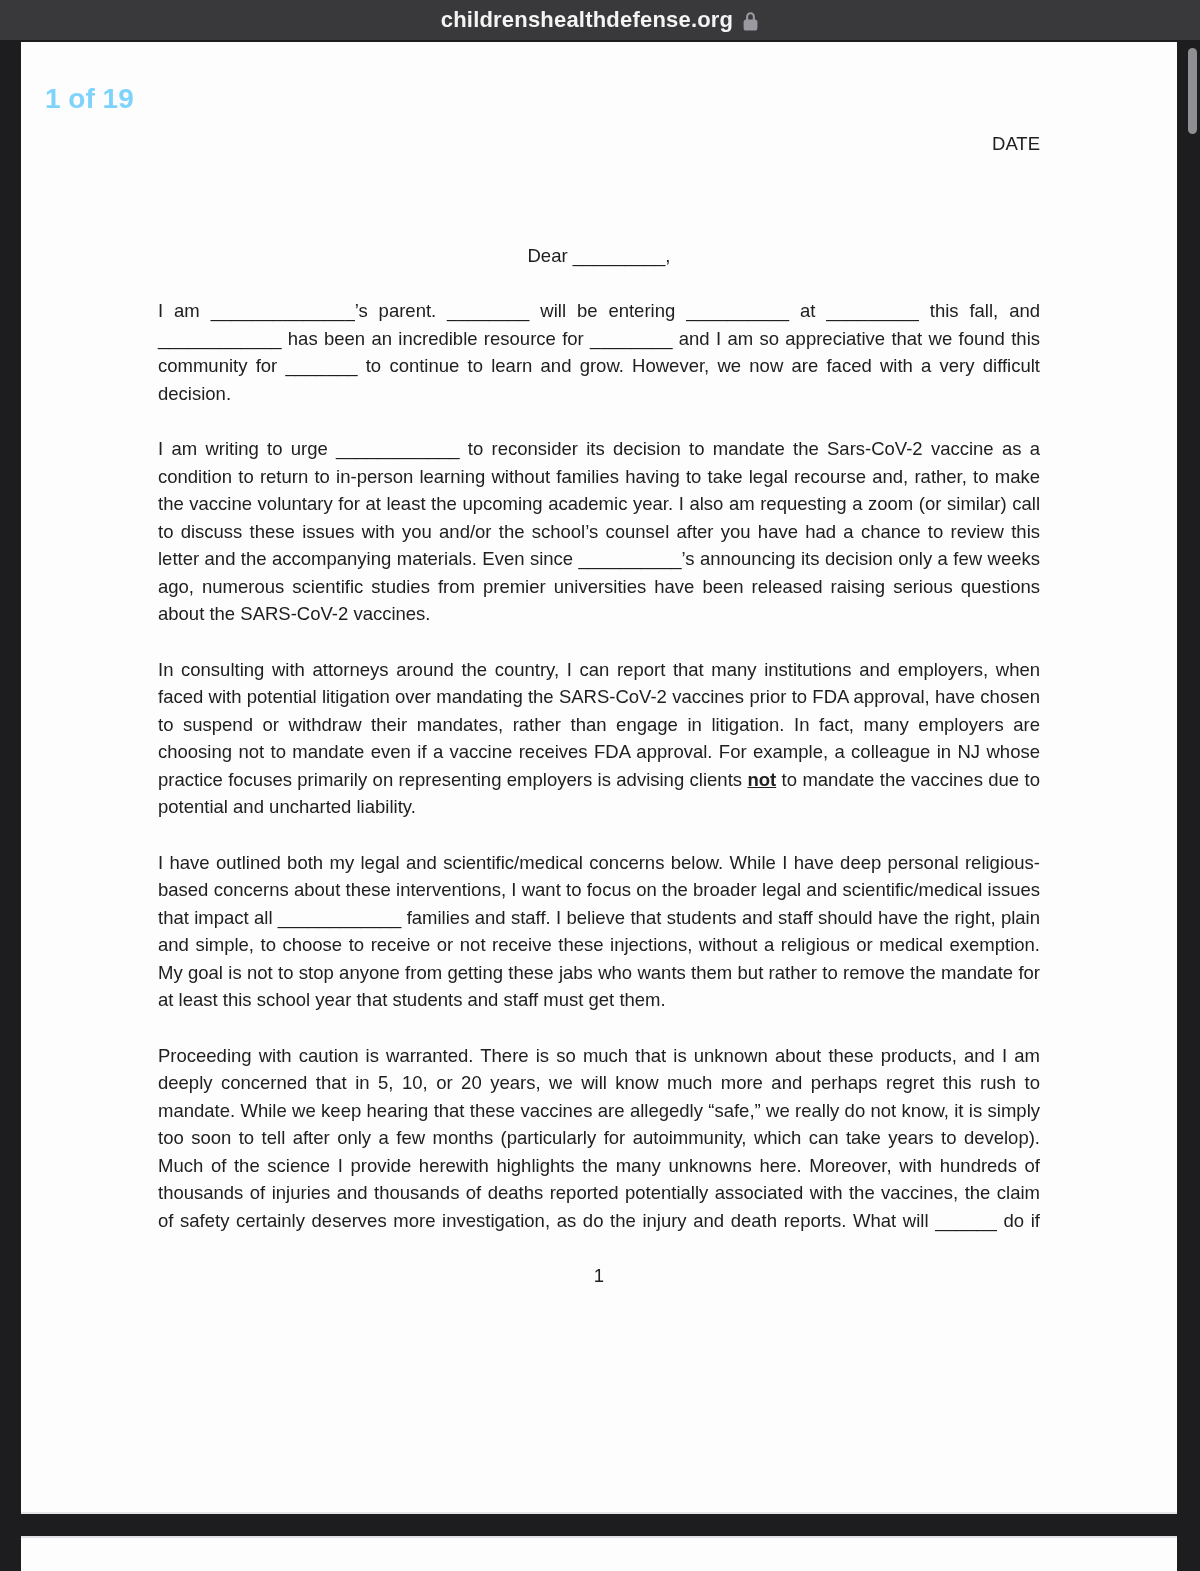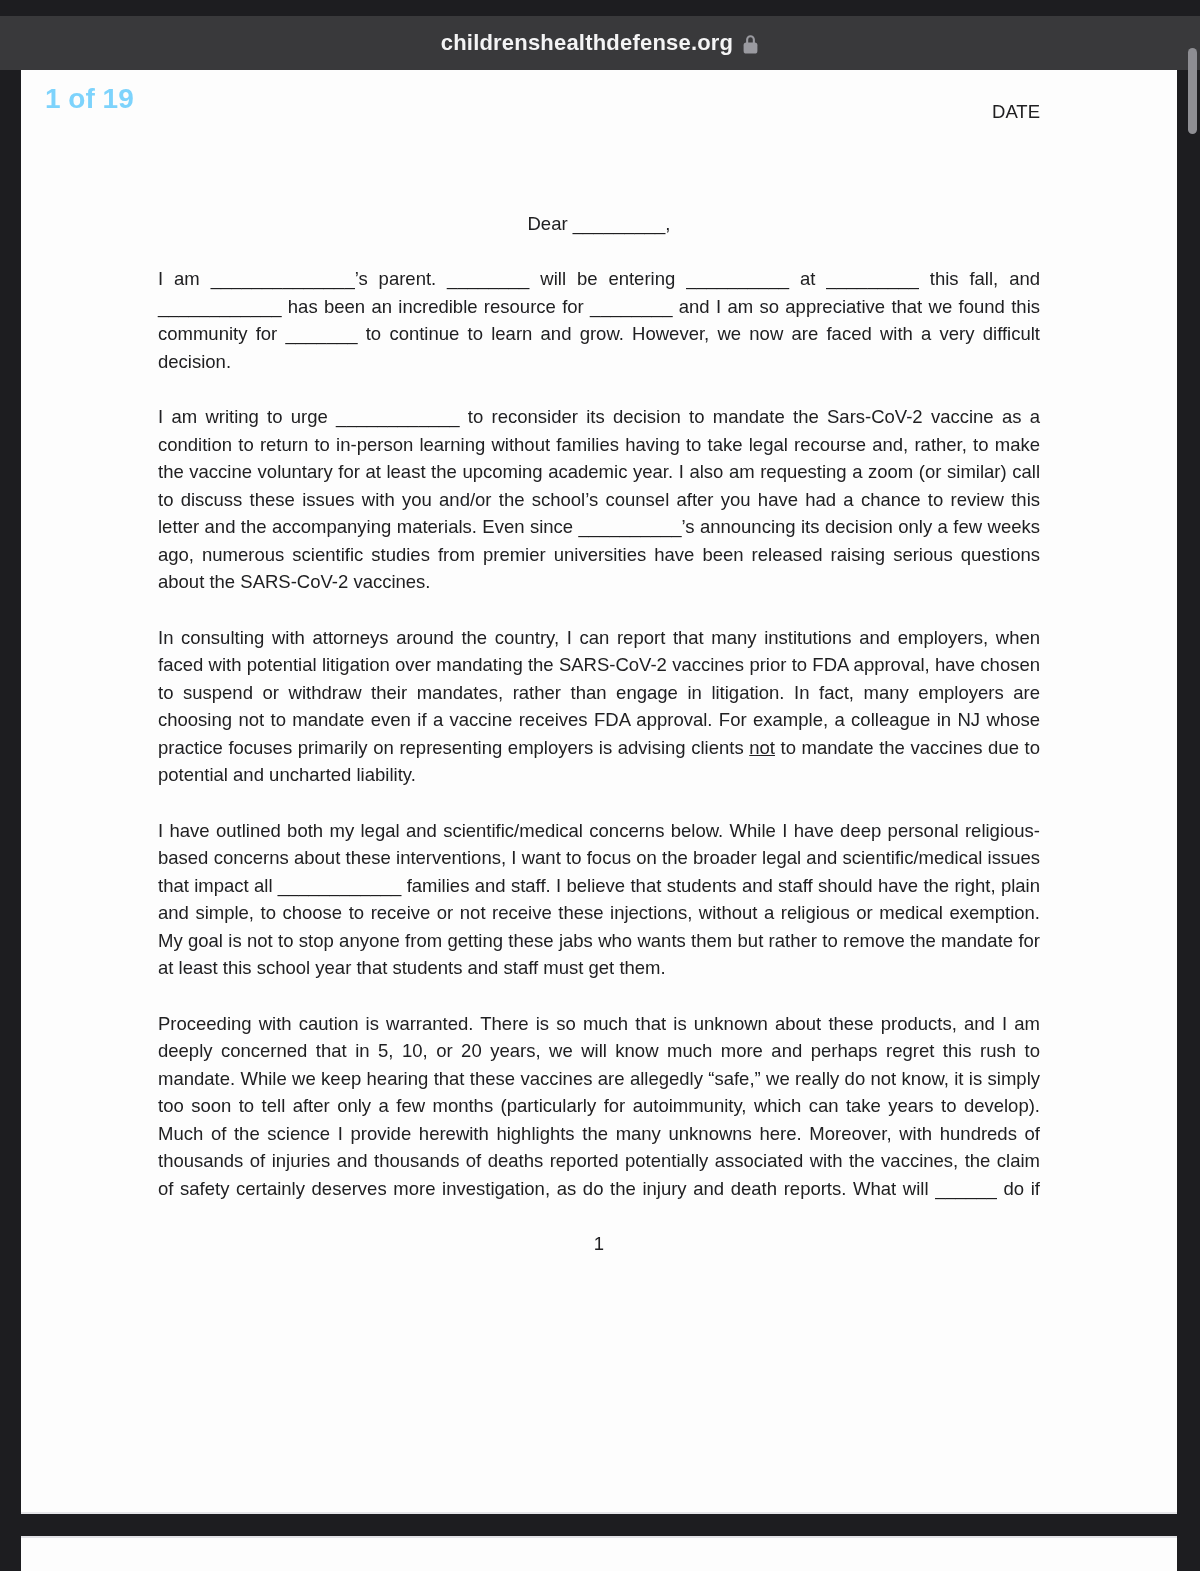--- a/index.html
+++ b/index.html
@@ -5,25 +5,24 @@
   html, body { margin: 0; padding: 0; }
   body {
     width: 1200px; height: 1571px;
     position: relative; overflow: hidden;
     background: #1d1d20;
     font-family: "Liberation Sans", sans-serif;
   }
 
   
   .header {
-    position: absolute; top: 0; left: 0; width: 1200px; height: 54px;
+    position: absolute; top: 0; left: 0; width: 1200px; height: 40px;
     background: #39393b;
     display: flex; align-items: center; justify-content: center; gap: 9px;
     z-index: 10;
-    margin-top: 16px;
   }
   .header-title {
     color: #f4f4f5; font-size: 22px; font-weight: 700; letter-spacing: 0.2px;
   }
   .lock-icon { display: inline-flex; margin-top: 2px; }
 
   .page-indicator {
     position: absolute; left: 45px; top: 83px;
     font-size: 28px; font-weight: 700; color: #7dd3fc; z-index: 9;
   }
@@ -38,25 +37,25 @@
     position: absolute; left: 21px; width: 1156px; background: #fdfdfd;
   }
   .pdf-page-1 { top: 42px; height: 1470px; border-bottom: 2px solid #e6e6e9; }
   .pdf-page-2 { top: 1536px; height: 35px; border-top: 2px solid #e2e2e6; }
 
   
   .content {
     position: absolute; left: 137px; top: 0; width: 882px;
     color: #202022; font-size: 18.5px; line-height: 27.5px;
   }
-  .date-line { margin: 0; padding-top: 56px; text-align: right; }
+  .date-line { margin: 0; padding-top: 88px; text-align: right; }
   .salutation { margin: 84px 0 0 0; text-align: center; }
   .para { margin: 28px 0 0 0; text-align: justify; }
   .para.justify-last { text-align-last: justify; }
-  .bold-underline { font-weight: 400; text-decoration: underline; }
+  .bold-underline { font-weight: 700; text-decoration: underline; }
   .page-num { margin: 28px 0 0 0; text-align: center; }
 </style>
 </head>
 <body>
 
 <div class="header">
   <span class="header-title">childrenshealthdefense.org</span>
   <span class="lock-icon">
     <svg width="17" height="21" viewBox="0 0 17 21">
       <path d="M8.5 1.2 a4.4 4.4 0 0 1 4.4 4.4 v3.4 h-2.1 v-3.4 a2.3 2.3 0 0 0 -4.6 0 v3.4 h-2.1 v-3.4 A4.4 4.4 0 0 1 8.5 1.2 z" fill="#9a9aa0"></path>

